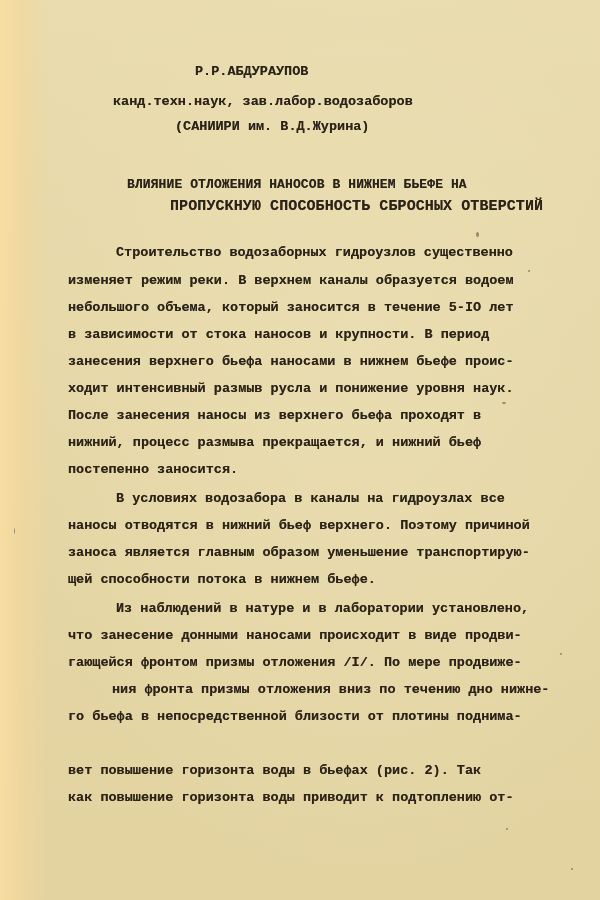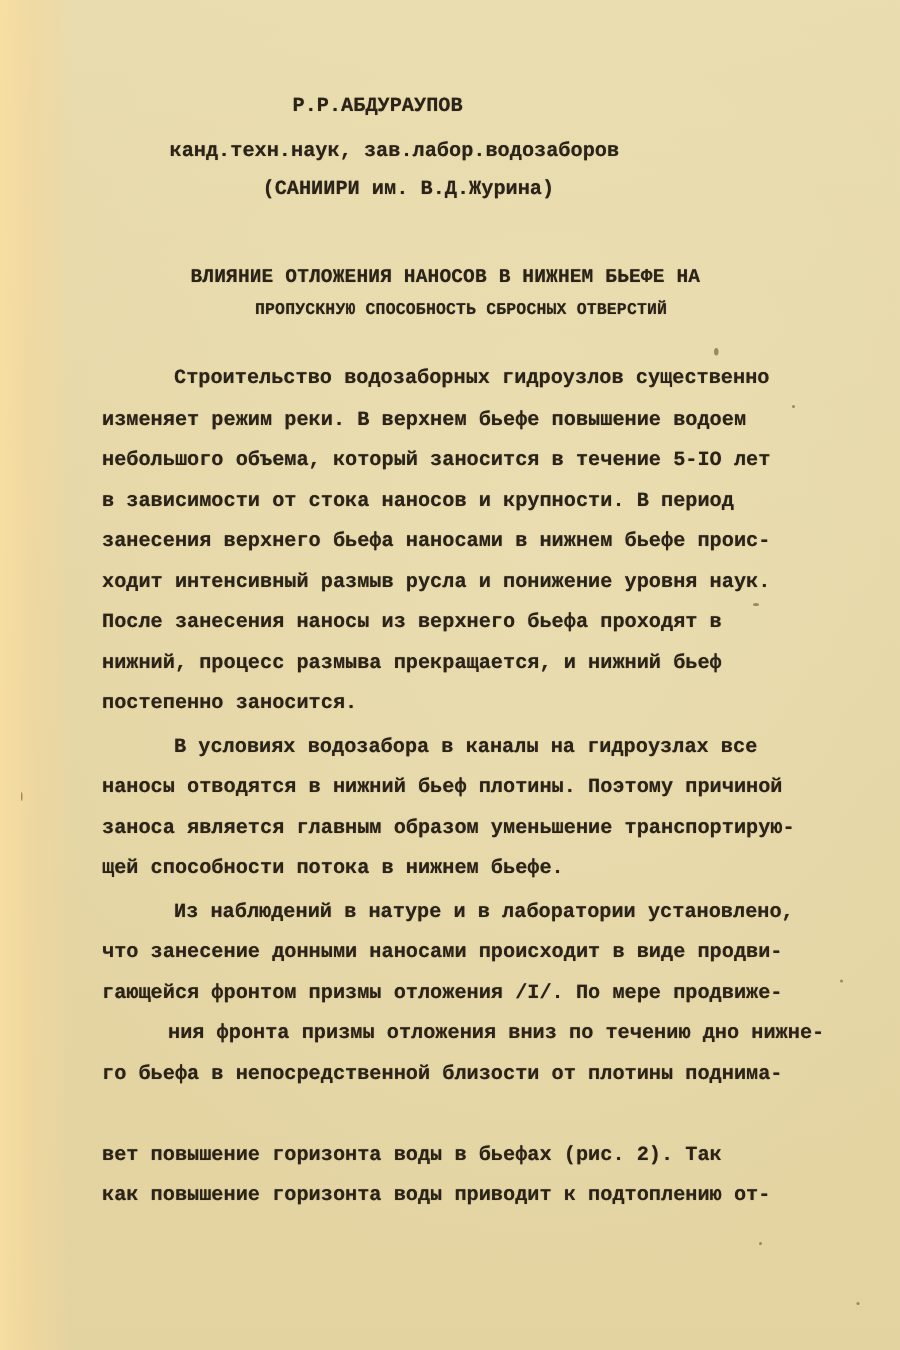--- a/index.html
+++ b/index.html
@@ -30,51 +30,51 @@
       position: absolute;
       white-space: pre;
       font-size: 13.5px;
       line-height: 16px;
       text-shadow: 0 0 0.6px rgba(43,35,24,0.6);
     }
     .author { left: 195px; top: 64px; }
     .affil1 { left: 113px; top: 94px; }
     .affil2 { left: 175px; top: 119px; }
     .title1 { left: 127px; top: 177px; font-size: 13px; letter-spacing: 0.1px; }
-    .title2 { left: 127px; top: 199px; font-size: 11px; letter-spacing: 0.1px; padding-left: 43px; }
+    .title2 { left: 127px; top: 199px; font-size: 15px; letter-spacing: 0.1px; padding-left: 43px; }
 
     .speck {
       position: absolute;
       background: rgba(90,70,40,0.55);
       border-radius: 50%;
     }
   </style>
 </head>
 <body>
 
 <div class="page">
   <div class="line author">Р.Р.АБДУРАУПОВ</div>
   <div class="line affil1">канд.техн.наук, зав.лабор.водозаборов</div>
   <div class="line affil2">(САНИИРИ им. В.Д.Журина)</div>
 
   <div class="line title1">ВЛИЯНИЕ ОТЛОЖЕНИЯ НАНОСОВ В НИЖНЕМ БЬЕФЕ НА</div>
   <div class="line title2">ПРОПУСКНУЮ СПОСОБНОСТЬ СБРОСНЫХ ОТВЕРСТИЙ</div>
 
   <div class="line" style="left:116px; top:245px;font-family:Liberation Mono, monospace;">Строительство водозаборных гидроузлов существенно</div>
-  <div class="line" style="left:68px; top:273px;">изменяет режим реки. В верхнем бьефе повышение водоем</div>
+  <div class="line" style="left:68px; top:273px;">изменяет режим реки. В верхнем каналы образуется водоем</div>
   <div class="line" style="left:68px; top:300px;">небольшого объема, который заносится в течение 5-IO лет</div>
   <div class="line" style="left:68px; top:327px;">в зависимости от стока наносов и крупности. В период</div>
   <div class="line" style="left:68px; top:354px;">занесения верхнего бьефа наносами в нижнем бьефе проис-</div>
   <div class="line" style="left:68px; top:381px;">ходит интенсивный размыв русла и понижение уровня наук.</div>
   <div class="line" style="left:68px; top:408px;">После занесения наносы из верхнего бьефа проходят в</div>
   <div class="line" style="left:68px; top:435px;">нижний, процесс размыва прекращается, и нижний бьеф</div>
   <div class="line" style="left:68px; top:462px;">постепенно заносится.</div>
 
   <div class="line" style="left:116px; top:491px;">В условиях водозабора в каналы на гидроузлах все</div>
-  <div class="line" style="left:68px; top:518px;">наносы отводятся в нижний бьеф плотины. Поэтому причиной</div>
+  <div class="line" style="left:68px; top:518px;">наносы отводятся в нижний бьеф верхнего. Поэтому причиной</div>
   <div class="line" style="left:68px; top:545px;">заноса является главным образом уменьшение транспортирую-</div>
   <div class="line" style="left:68px; top:572px;">щей способности потока в нижнем бьефе.</div>
 
   <div class="line" style="left:116px; top:601px;">Из наблюдений в натуре и в лаборатории установлено,</div>
   <div class="line" style="left:68px; top:628px;">что занесение донными наносами происходит в виде продви-</div>
   <div class="line" style="left:68px; top:655px;">гающейся фронтом призмы отложения /I/. По мере продвиже-</div>
   <div class="line" style="left:68px; top:682px;padding-left:44px;">ния фронта призмы отложения вниз по течению дно нижне-</div>
   <div class="line" style="left:68px; top:709px;">го бьефа в непосредственной близости от плотины поднима-</div>
   <div class="line" style="left:68px; top:763px;">вет повышение горизонта воды в бьефах (рис. 2). Так</div>
   <div class="line" style="left:68px; top:790px;">как повышение горизонта воды приводит к подтоплению от-</div>

